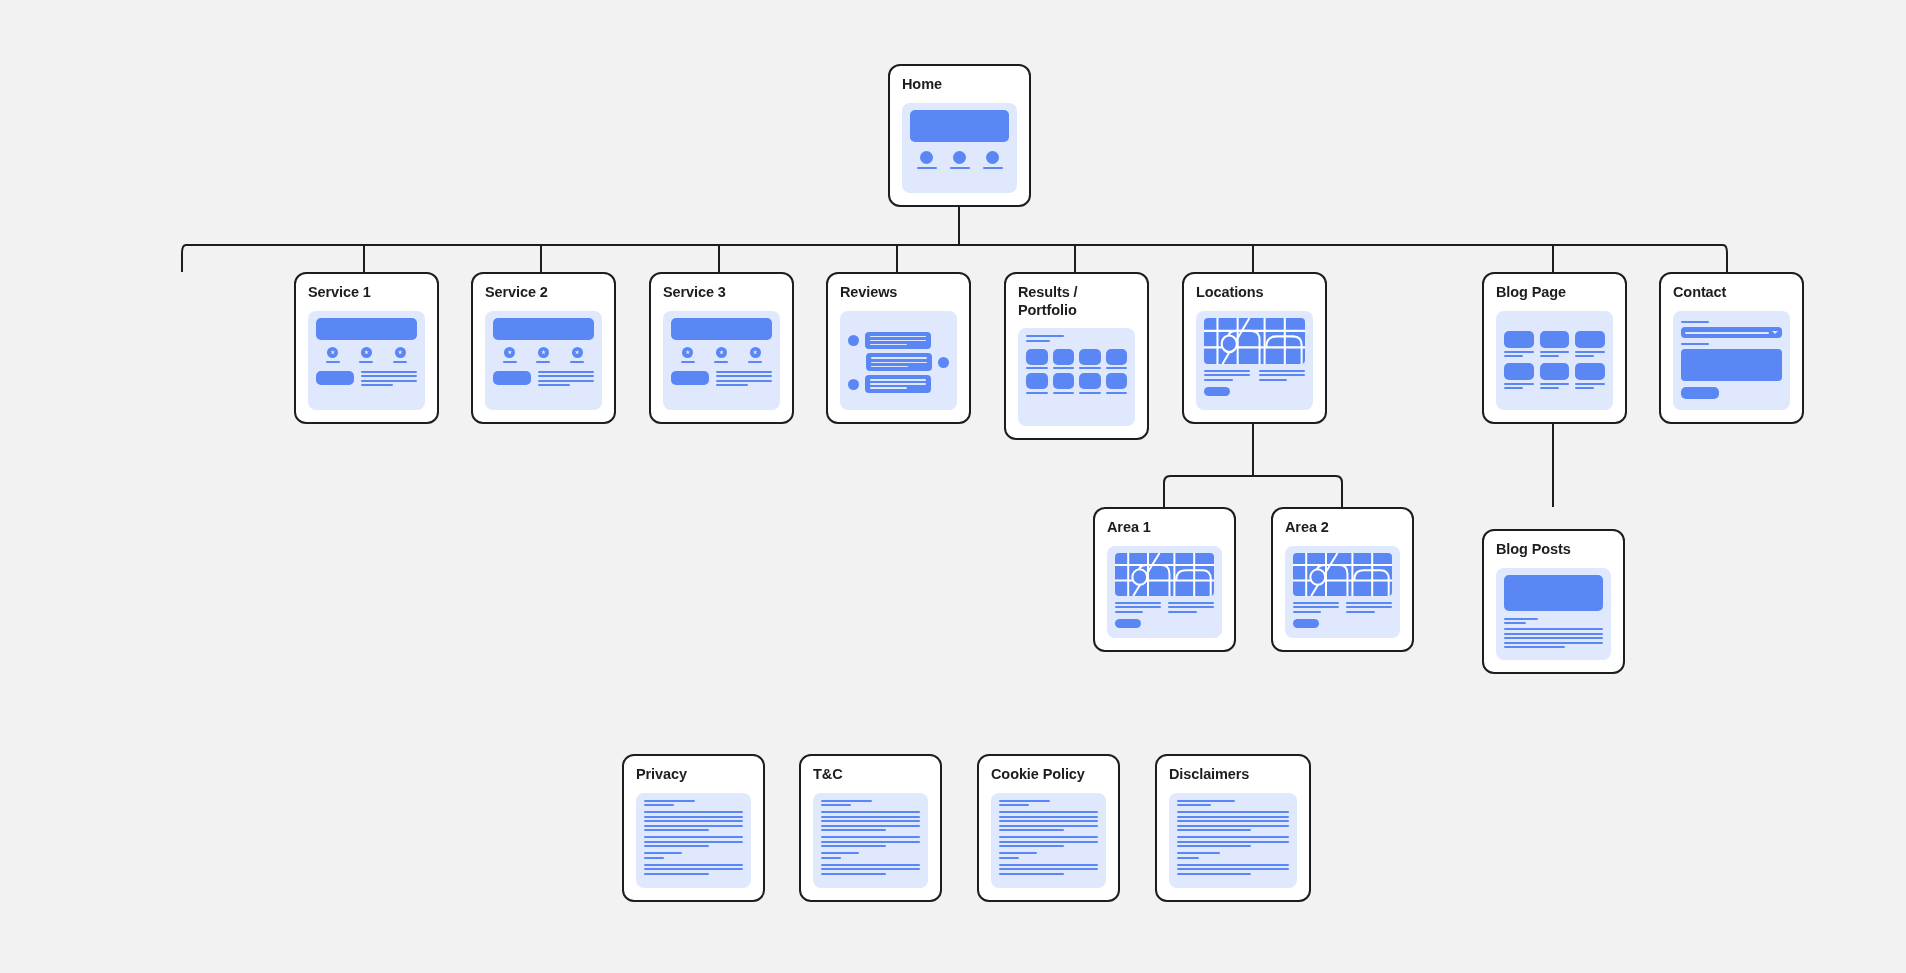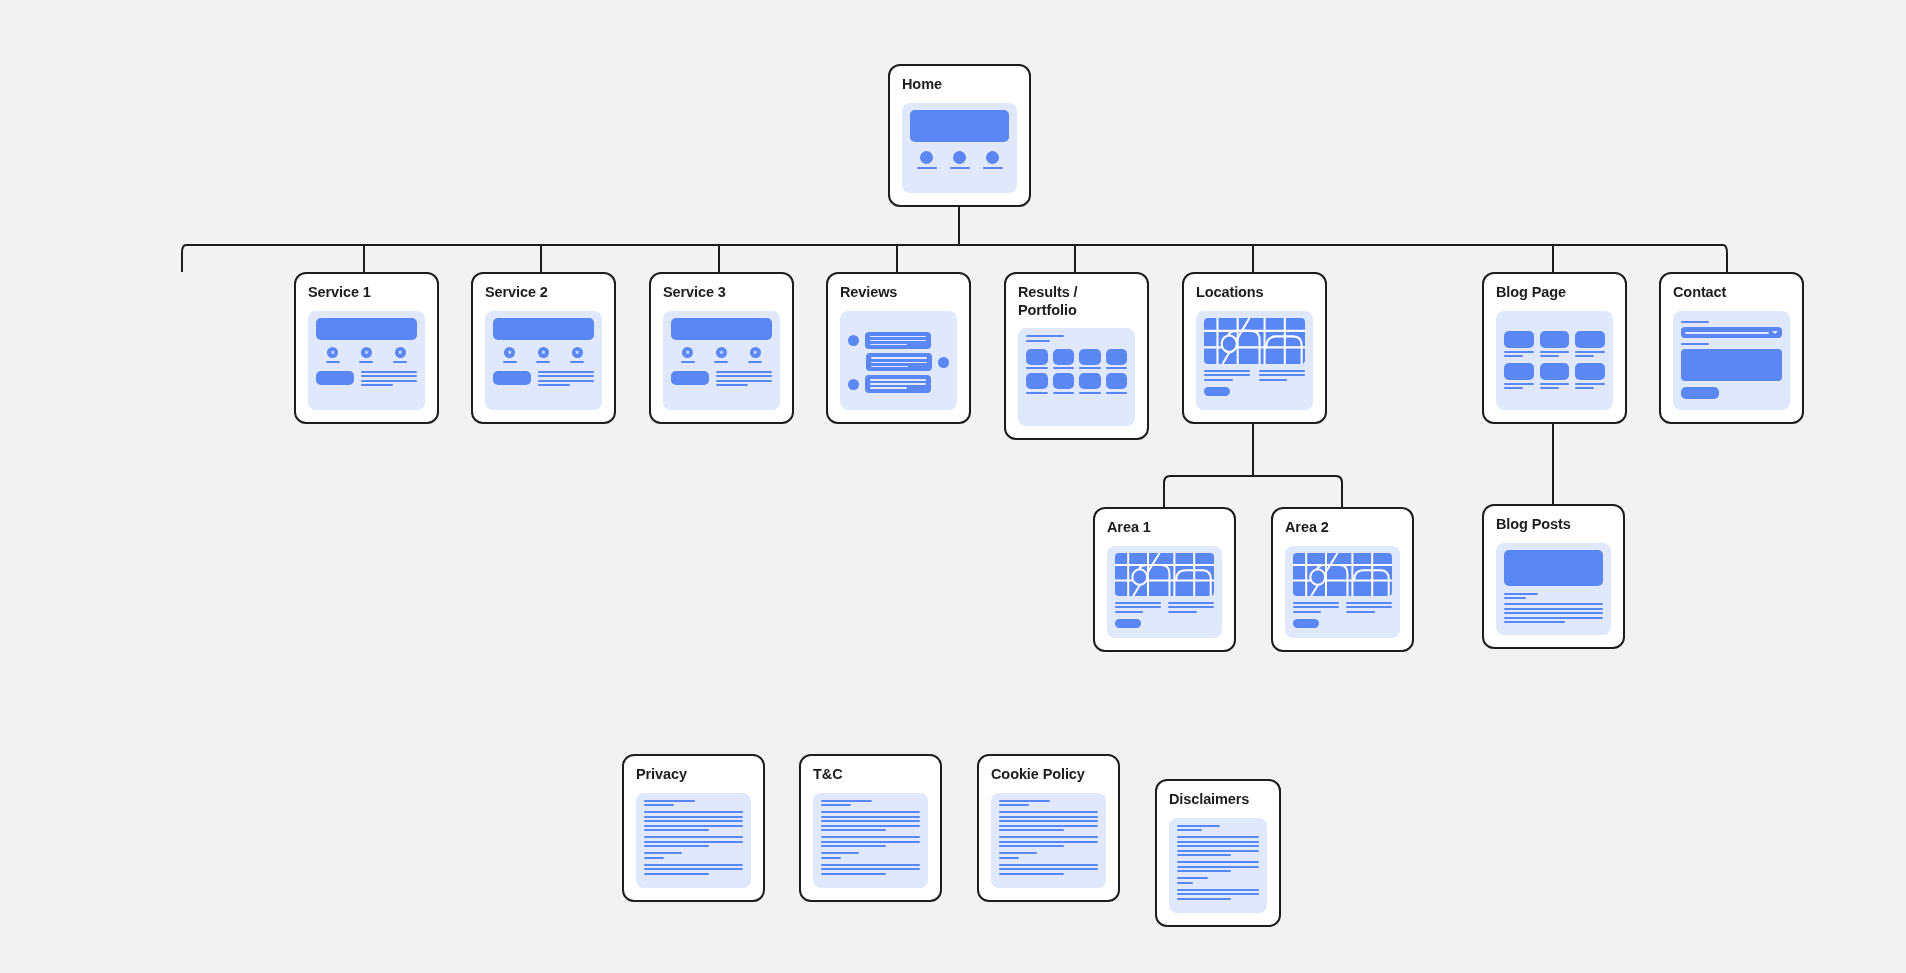--- a/index.html
+++ b/index.html
@@ -449,21 +449,21 @@
         <div style="width:46%;">
           <div class="line" style="width:100%;margin-top:0;"></div>
           <div class="line" style="width:100%;"></div>
           <div class="line" style="width:62%;"></div>
         </div>
       </div>
       <div class="pill" style="width:26px;height:9px;margin-top:6px;"></div>
     </div>
   </div>
 
-  <div class="card" style="left:1482px; top:504px; width:143px; height:145px;">
+  <div class="card" style="left:1482px; top:529px; width:143px; height:145px;">
     <div class="card-title">Blog Posts</div>
     <div class="thumb">
       <div class="bar hero" style="height:36px;"></div>
       <div style="margin-top:7px;">
         <div class="line" style="width:34%;margin-top:0;"></div>
         <div class="line" style="width:22%;"></div>
         <div class="line" style="width:100%;margin-top:4px;"></div>
         <div class="line" style="width:100%;"></div>
         <div class="line" style="width:100%;"></div>
         <div class="line" style="width:100%;"></div>
@@ -529,21 +529,21 @@
       <div class="line" style="width:100%;"></div>
       <div class="line" style="width:66%;"></div>
       <div class="line" style="width:38%;margin-top:5px;"></div>
       <div class="line" style="width:20%;"></div>
       <div class="line" style="width:100%;margin-top:5px;"></div>
       <div class="line" style="width:100%;"></div>
       <div class="line" style="width:66%;"></div>
     </div>
   </div>
 
-  <div class="card" style="left:1155px; top:754px; width:126px; height:148px;margin-top:25px;">
+  <div class="card" style="left:1155px; top:754px; width:156px; height:148px;">
     <div class="card-title">Disclaimers</div>
     <div class="thumb">
       <div class="line" style="width:52%;margin-top:0;"></div>
       <div class="line" style="width:30%;"></div>
       <div class="line" style="width:100%;margin-top:5px;"></div>
       <div class="line" style="width:100%;"></div>
       <div class="line" style="width:100%;"></div>
       <div class="line" style="width:100%;"></div>
       <div class="line" style="width:66%;"></div>
       <div class="line" style="width:100%;margin-top:5px;"></div>

